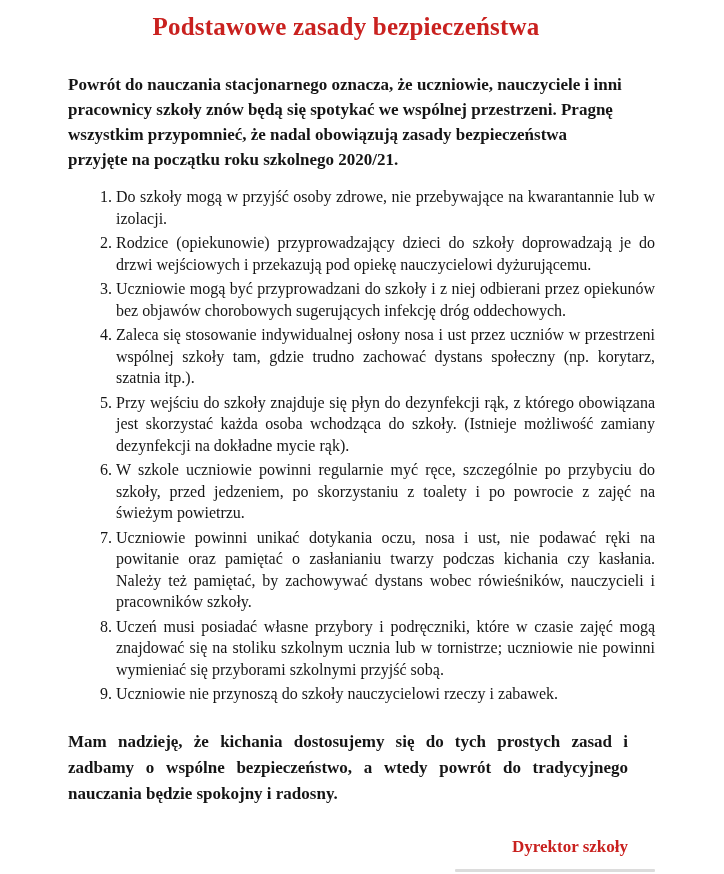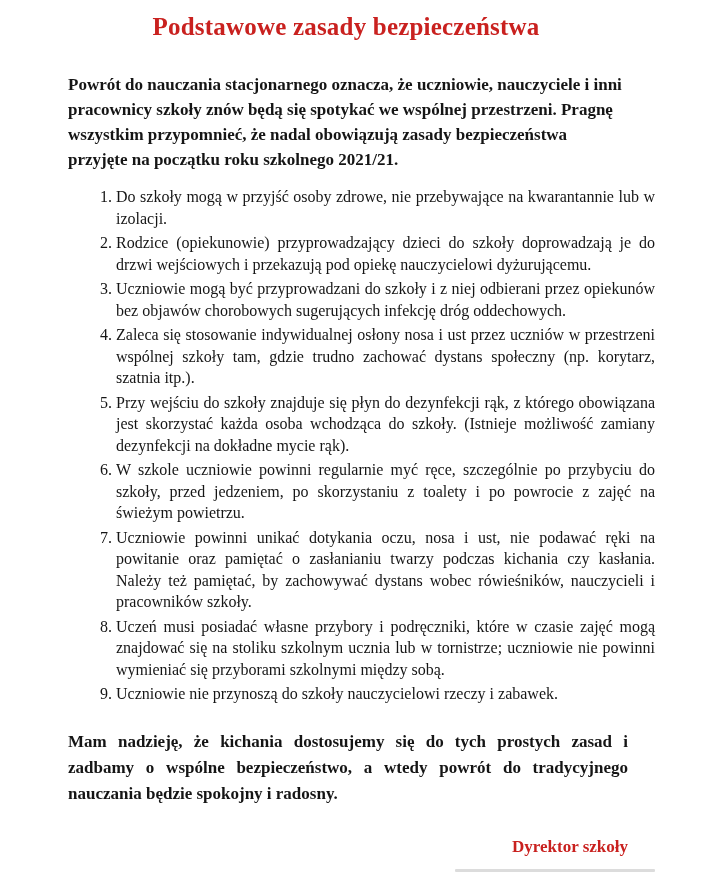--- a/index.html
+++ b/index.html
@@ -78,32 +78,32 @@
     border-radius: 1px;
   }
 </style>
 </head>
 <body>
 
 <div class="page">
 
   <h1 class="title">Podstawowe zasady bezpieczeństwa</h1>
 
-  <p class="intro">Powrót do nauczania stacjonarnego oznacza, że uczniowie, nauczyciele i inni pracownicy szkoły znów będą się spotykać we wspólnej przestrzeni. Pragnę wszystkim przypomnieć, że nadal obowiązują zasady bezpieczeństwa przyjęte na początku roku szkolnego 2021/21.</p>
+  <p class="intro">Powrót do nauczania stacjonarnego oznacza, że uczniowie, nauczyciele i inni pracownicy szkoły znów będą się spotykać we wspólnej przestrzeni. Pragnę wszystkim przypomnieć, że nadal obowiązują zasady bezpieczeństwa przyjęte na początku roku szkolnego 2020/21.</p>
 
 
   <ol class="rules">
     <li>Do szkoły mogą w przyjść osoby zdrowe, nie przebywające na kwarantannie lub w izolacji.</li>
     <li>Rodzice (opiekunowie) przyprowadzający dzieci do szkoły doprowadzają je do drzwi wejściowych i przekazują pod opiekę nauczycielowi dyżurującemu.</li>
     <li>Uczniowie mogą być przyprowadzani do szkoły i z niej odbierani przez opiekunów bez objawów chorobowych sugerujących infekcję dróg oddechowych.</li>
     <li>Zaleca się stosowanie indywidualnej osłony nosa i ust przez uczniów w przestrzeni wspólnej szkoły tam, gdzie trudno zachować dystans społeczny (np. korytarz, szatnia itp.).</li>
     <li>Przy wejściu do szkoły znajduje się płyn do dezynfekcji rąk, z którego obowiązana jest skorzystać każda osoba wchodząca do szkoły. (Istnieje możliwość zamiany dezynfekcji na dokładne mycie rąk).</li>
     <li>W szkole uczniowie powinni regularnie myć ręce, szczególnie po przybyciu do szkoły, przed jedzeniem, po skorzystaniu z toalety i po powrocie z zajęć na świeżym powietrzu.</li>
     <li>Uczniowie powinni unikać dotykania oczu, nosa i ust, nie podawać ręki na powitanie oraz pamiętać o zasłanianiu twarzy podczas kichania czy kasłania. Należy też pamiętać, by zachowywać dystans wobec rówieśników, nauczycieli i pracowników szkoły.</li>
-    <li>Uczeń musi posiadać własne przybory i podręczniki, które w czasie zajęć mogą znajdować się na stoliku szkolnym ucznia lub w tornistrze; uczniowie nie powinni wymieniać się przyborami szkolnymi między sobą.</li>
+    <li>Uczeń musi posiadać własne przybory i podręczniki, które w czasie zajęć mogą znajdować się na stoliku szkolnym ucznia lub w tornistrze; uczniowie nie powinni wymieniać się przyborami szkolnymi przyjść sobą.</li>
     <li>Uczniowie nie przynoszą do szkoły nauczycielowi rzeczy i zabawek.</li>
   </ol>
 
   <p class="closing">Mam nadzieję, że kichania dostosujemy się do tych prostych zasad i zadbamy o wspólne bezpieczeństwo, a wtedy powrót do tradycyjnego nauczania będzie spokojny i radosny.</p>
 
   <div class="signature">
     <div>Dyrektor szkoły</div>
   </div>
 
   <div class="scan-artifact"></div>

